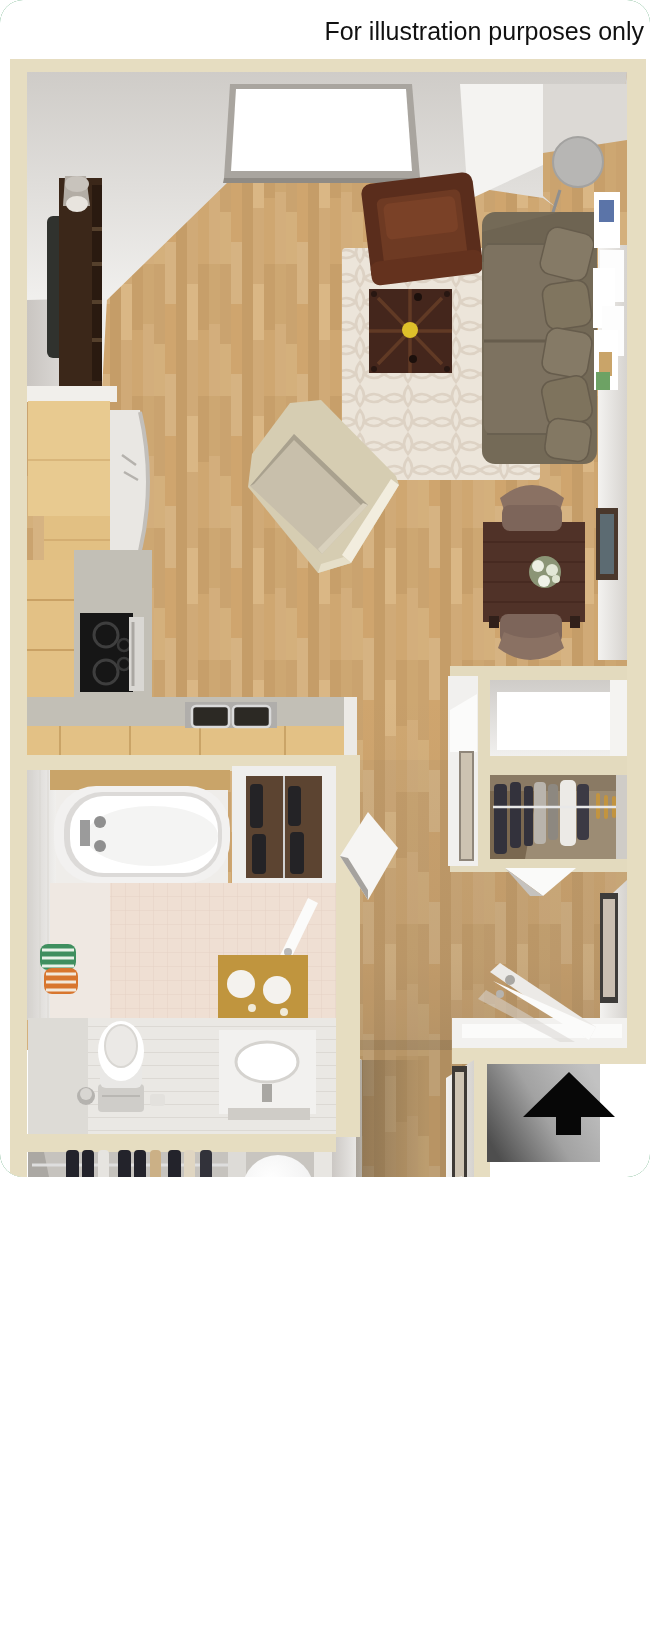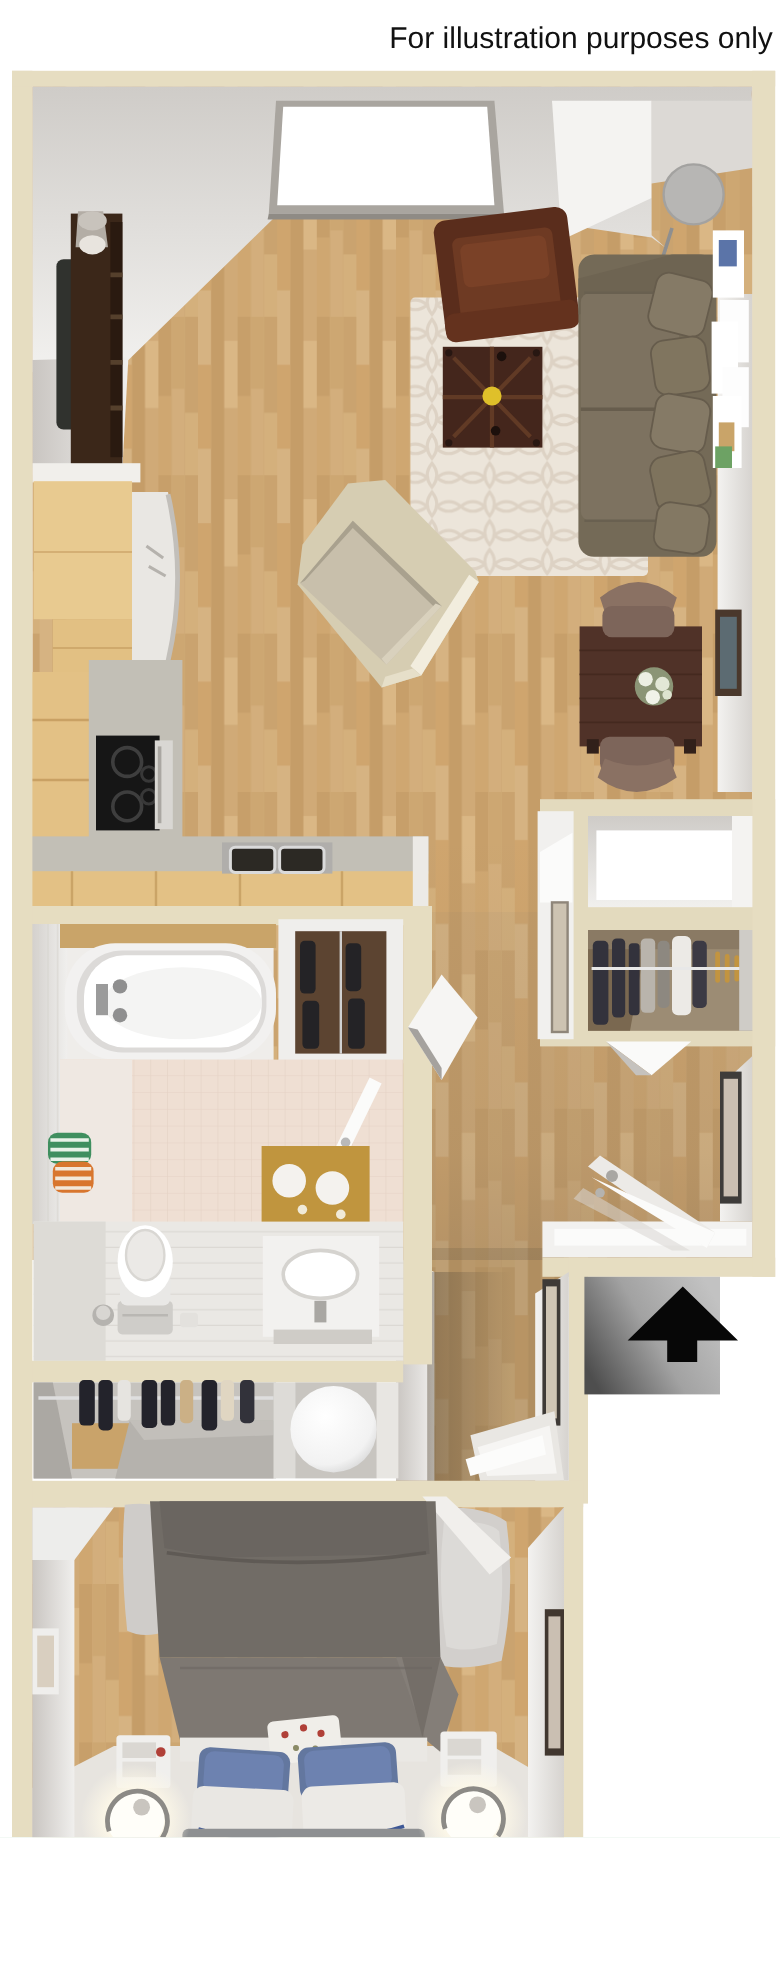--- a/index.html
+++ b/index.html
@@ -1,17 +1,17 @@
 <!DOCTYPE html>
 <html><head>
 <meta charset="utf-8">
 <style>
   html,body{margin:0;padding:0;background:#fff;}
-  .page{position:relative;width:650px;height:1531px;background:#15803d;overflow:hidden;
-        font-family:"Liberation Sans", sans-serif;}
+  .page{position:relative;width:650px;height:1177px;background:#15803d;overflow:hidden;
+        font-family:"Liberation Sans", sans-serif;border-radius:23px;}
 </style>
 </head>
 <body>
 <div class="page">
 <svg width="650" height="1649" viewBox="0 0 650 1649">
 <defs>
   <pattern id="wood" width="66" height="132" patternUnits="userSpaceOnUse">
     <rect width="66" height="132" fill="#cda873"></rect>
     <rect x="0" width="11" height="132" fill="#c79f6a"></rect>
     <rect x="11" width="11" height="132" fill="#d3ae7c"></rect>

